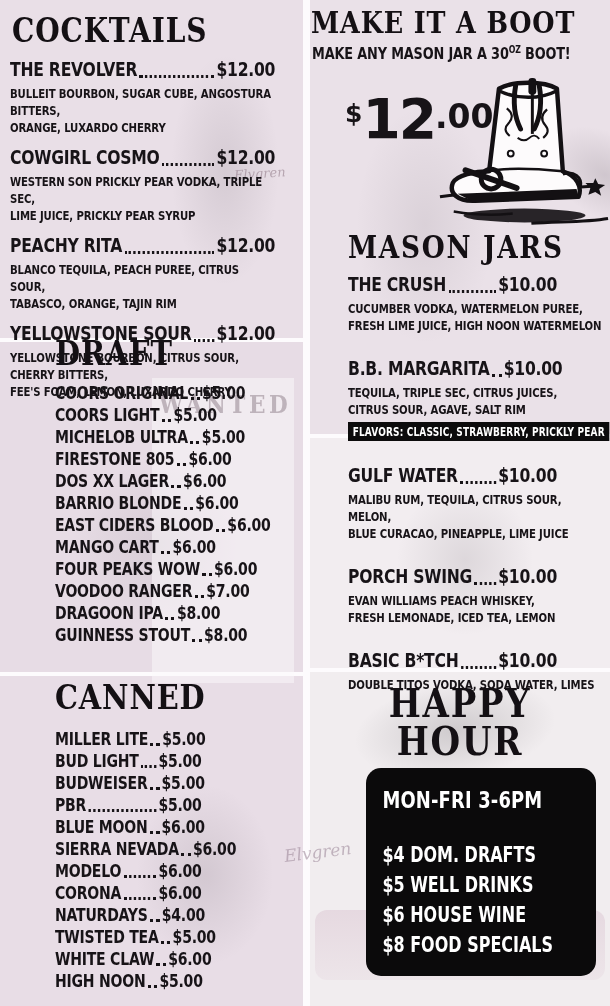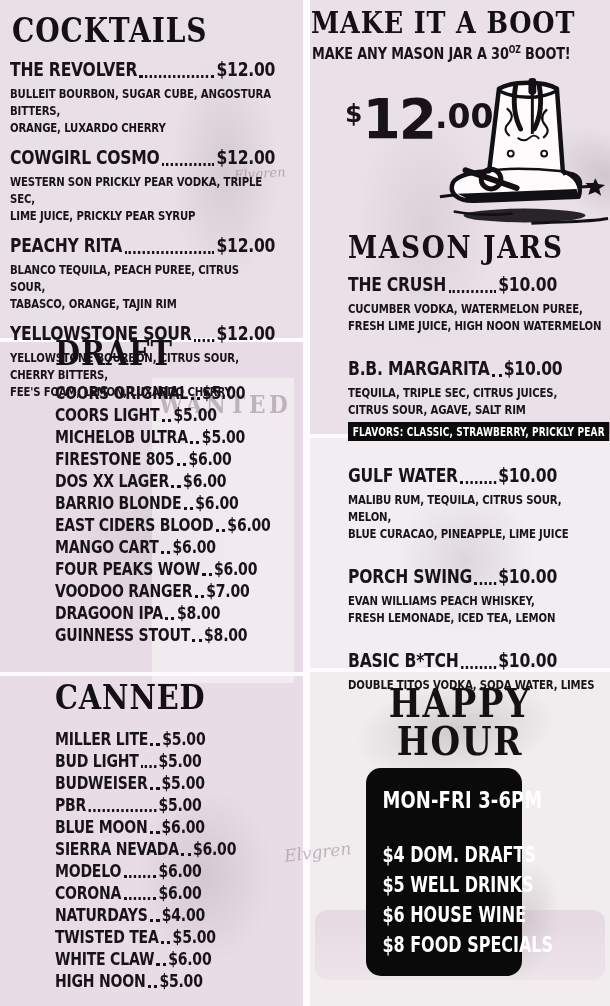--- a/index.html
+++ b/index.html
@@ -82,21 +82,21 @@
   #boot-subtitle sup{font-size:10px;vertical-align:6px;}
   #boot-price{left:345px;top:96px;display:flex;align-items:flex-start;font-weight:700;}
   #boot-price .cur{font-size:25px;margin-top:3px;}
   #boot-price .big{font-size:55px;line-height:47px;letter-spacing:-2px;}
   #boot-price .cents{font-size:33px;margin-top:1px;}
   #boots-art{left:438px;top:76px;width:172px;height:164px;}
   
   #happy-title{left:310px;top:684px;width:300px;text-align:center;}
   #happy-title div{font-size:40px;line-height:38px;letter-spacing:2px;}
   #happy-card{
-    left:366px;top:768px;width:156px;height:208px;background:#0b0a0b;
+    left:366px;top:768px;width:230px;height:208px;background:#0b0a0b;
     border-radius:15px;color:#ffffff;
   }
   #happy-card-inner{padding:19px 0 0 21px;width:217px;}
   #happy-schedule{font-size:23px;font-weight:700;letter-spacing:.2px;white-space:nowrap;}
   #specials-list{margin-top:27px;}
   #specials-list .sp{font-size:20.5px;line-height:30px;font-weight:700;white-space:nowrap;}
 </style>
 </head>
 <body>
 

